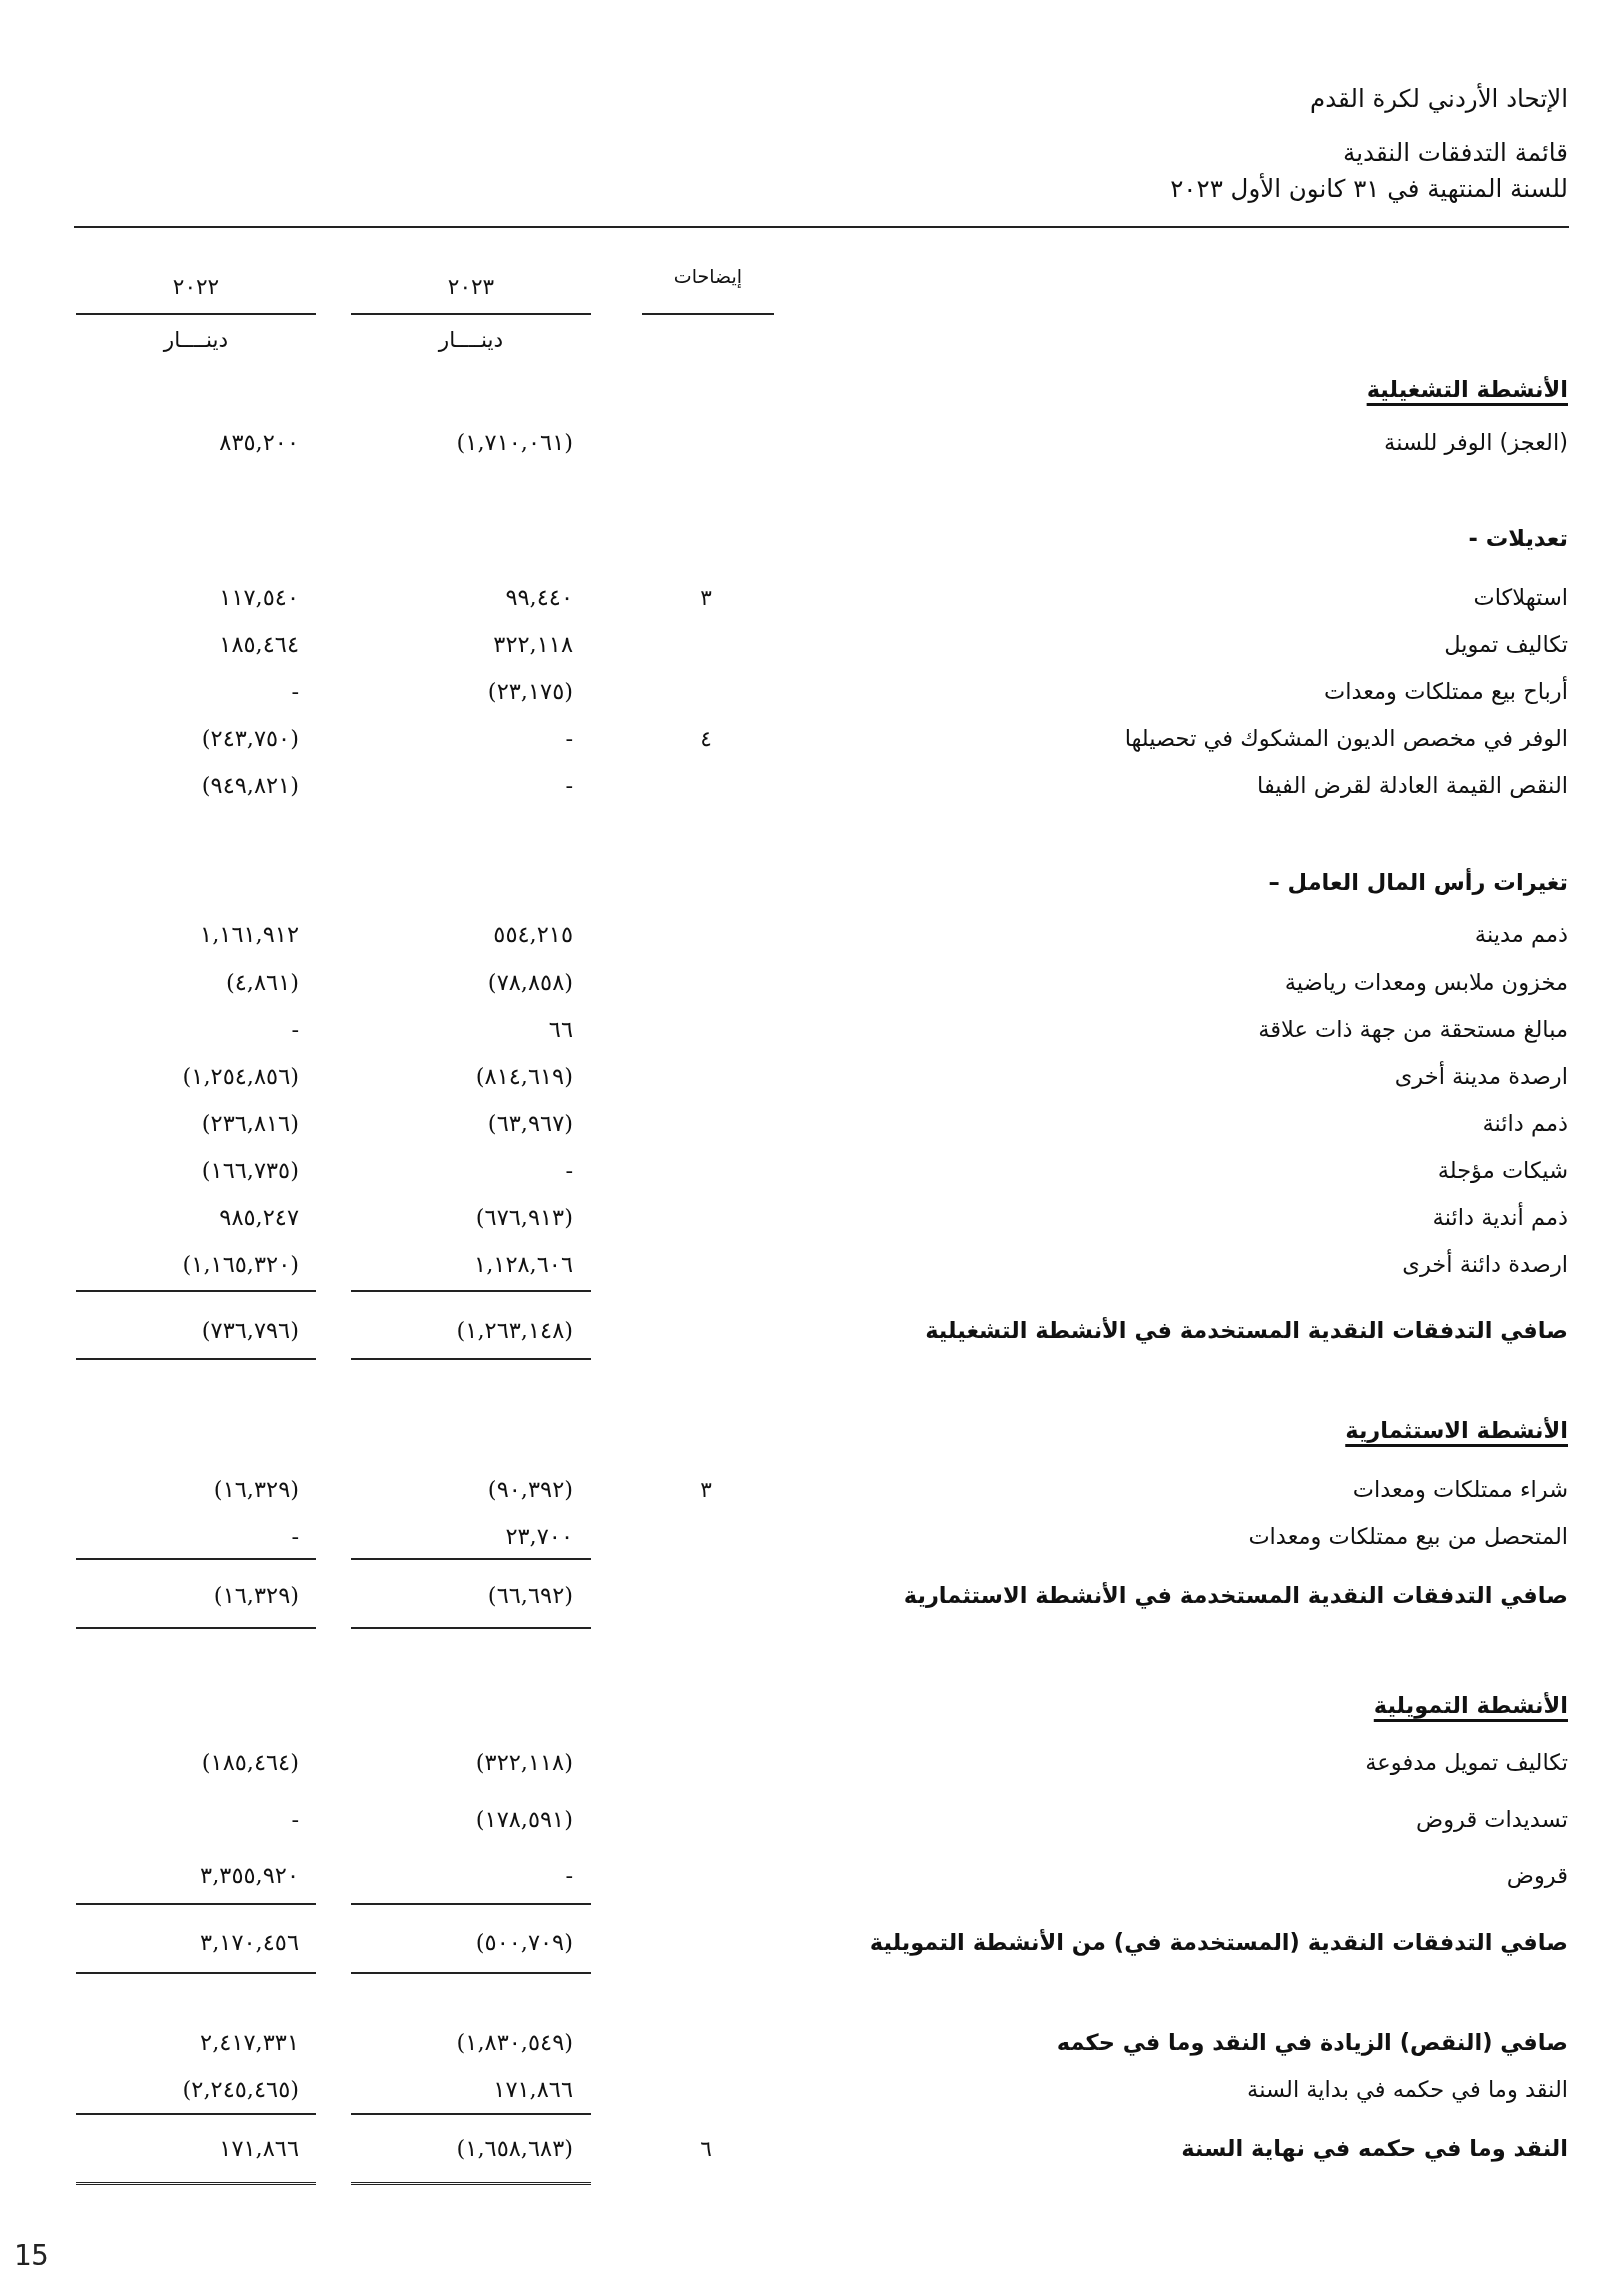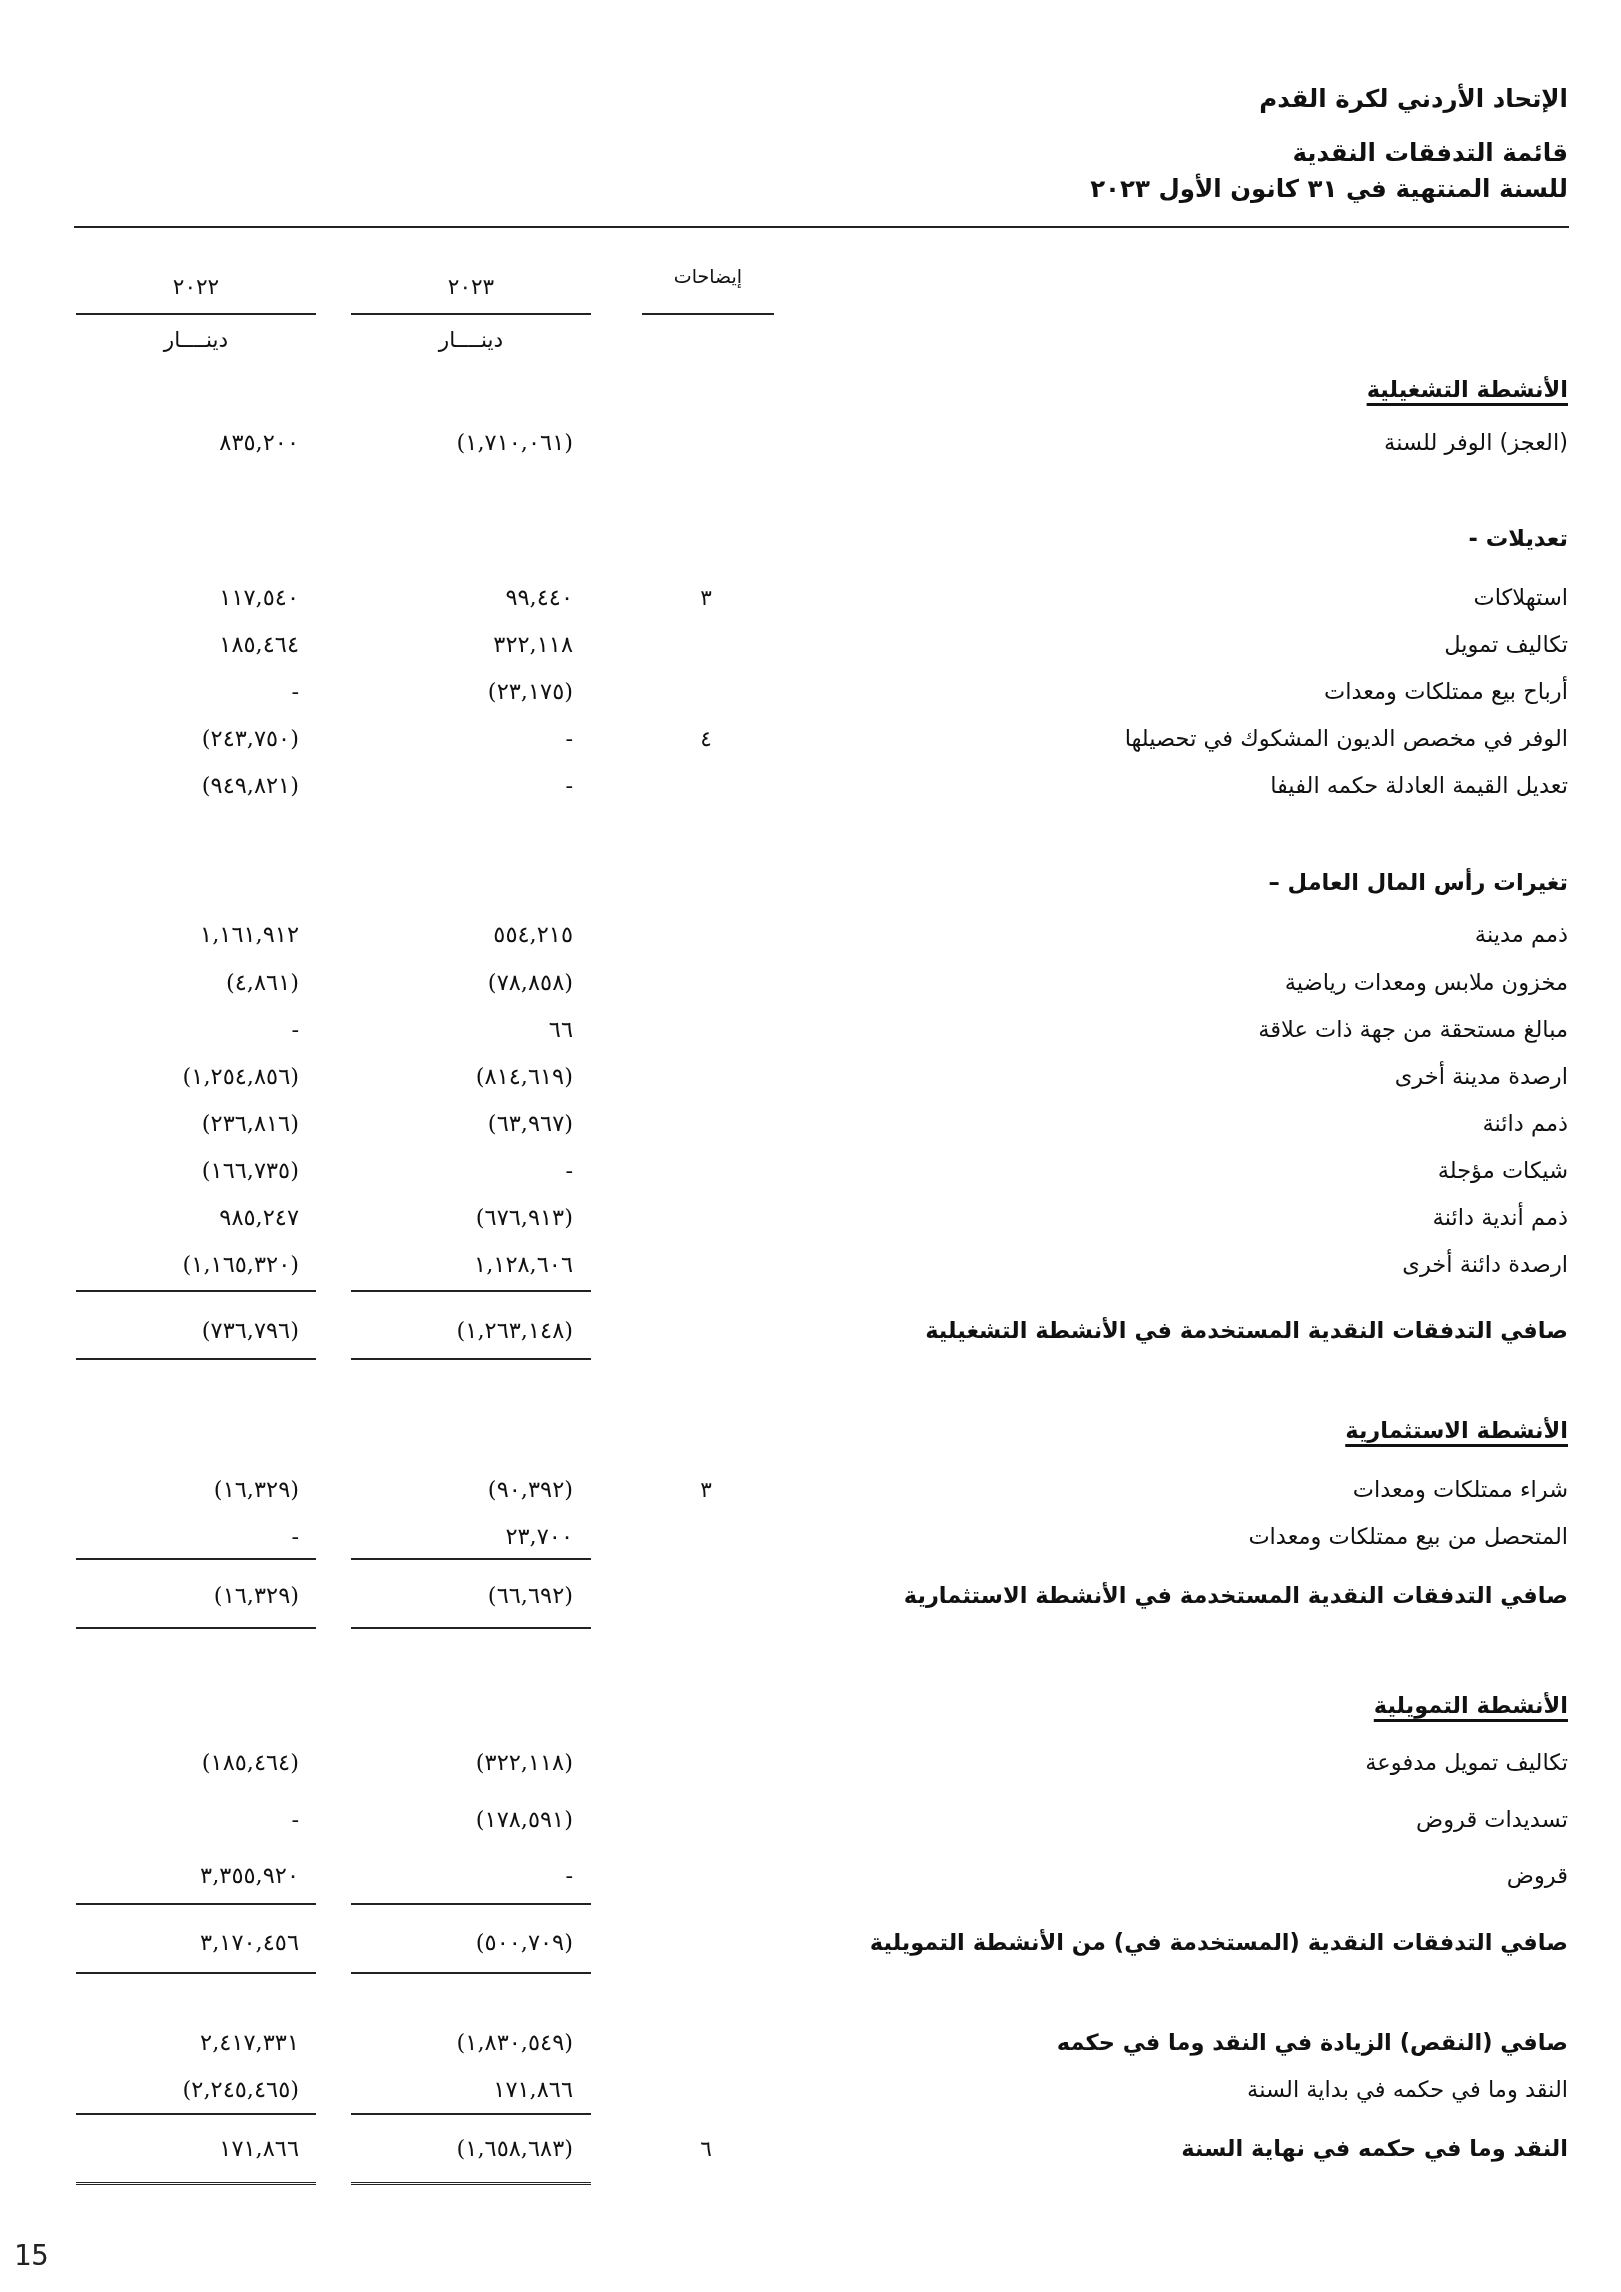--- a/index.html
+++ b/index.html
@@ -1,18 +1,18 @@
 <!DOCTYPE html>
 <html><head>
 <meta charset="utf-8">
 <style>
   html, body { margin:0; padding:0; background:#ffffff; }
   body { width:1621px; height:2293px; position:relative; overflow:hidden; font-family:"DejaVu Sans", "Liberation Sans", sans-serif; color:#111; }
   .page { position:absolute; left:0; top:0; width:1621px; height:2293px; }
-  .title { position:absolute; right:53px; direction:rtl; text-align:right; font-weight:bold; font-size:24.5px; white-space:nowrap; }
+  .title { position:absolute; right:53px; direction:rtl; text-align:right; font-weight:normal; font-size:24.5px; white-space:nowrap; }
   .hrule { position:absolute; left:74px; width:1495px; height:0; border-top:2px solid #222; }
   .row { position:absolute; left:0; width:1621px; height:39px; }
   .label { position:absolute; right:53px; direction:rtl; text-align:right; font-size:22.5px; white-space:nowrap; line-height:39px; }
   .label.bold { font-weight:bold; }
   .label.section { font-weight:bold; text-decoration:underline; text-underline-offset:5.9px; text-decoration-thickness:2.9px;text-align:center; }
   .note { position:absolute; left:667px; width:78px; text-align:center; font-family:"DejaVu Serif", "Liberation Serif", serif; font-size:21.6px; line-height:39px; }
   .num { position:absolute; width:240px; text-align:right; font-family:"DejaVu Serif", "Liberation Serif", serif; font-size:22.5px; line-height:39px; white-space:nowrap; direction:ltr; }
   .c2022 { left:59px; padding-right:0; }
   .c2023 { left:333px; }
   .rule { position:absolute; height:0; border-top:2px solid #222; }
@@ -72,21 +72,21 @@
     <div class="num c2023">(٢٣,١٧٥)</div>
     <div class="num c2022" style="padding-right:0;">-</div>
   </div>
   <div class="row" style="top:719px;">
     <div class="label">الوفر في مخصص الديون المشكوك في تحصيلها</div>
     <div class="note">٤</div>
     <div class="num c2023">-</div>
     <div class="num c2022">(٢٤٣,٧٥٠)</div>
   </div>
   <div class="row" style="top:766px;">
-    <div class="label">تعديل القيمة العادلة حكمه الفيفا</div>
+    <div class="label">النقص القيمة العادلة لقرض الفيفا</div>
     <div class="num c2023">-</div>
     <div class="num c2022">(٩٤٩,٨٢١)</div>
   </div>
 
   <div class="row" style="top:863px;">
     <div class="label bold">تغيرات رأس المال العامل –</div>
   </div>
 
   <div class="row" style="top:915px;">
     <div class="label">ذمم مدينة</div>

